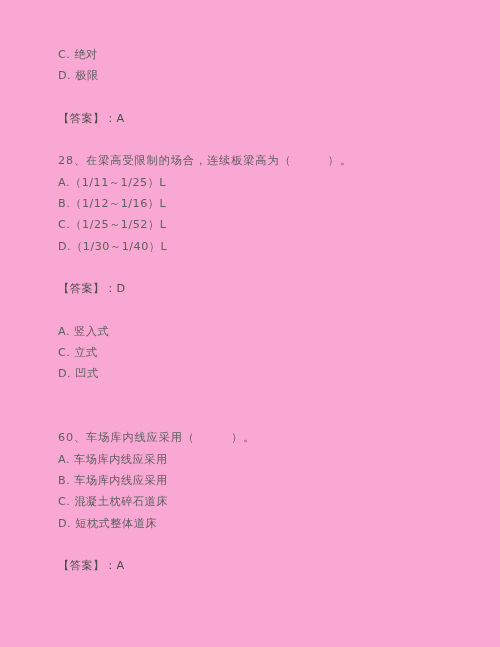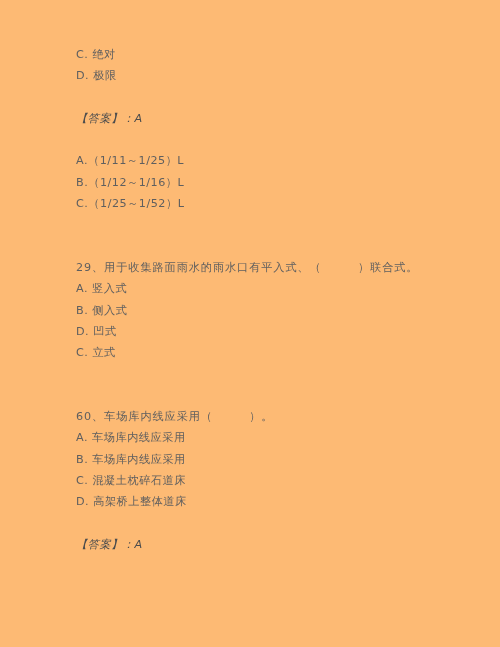--- a/index.html
+++ b/index.html
@@ -11,23 +11,23 @@
   body {
     width: 500px;
     height: 647px;
     overflow: hidden;
     font-family: "DejaVu Sans", "Liberation Sans", sans-serif;
   }
   .page {
     position: relative;
     width: 500px;
     height: 647px;
-    background: #fdba74;
+    background: #f9a8d4;
     box-sizing: border-box;
-    padding: 44px 60px 0 76px;
+    padding: 44px 60px 0 58px;
   }
   .doc-body {
     color: #5f5f5f;
     font-size: 11.2px;
     line-height: 21.3px;
     letter-spacing: 0.35px;
     -webkit-font-smoothing: antialiased;
   }
   .q-block {
     margin: 0;
@@ -41,21 +41,20 @@
   }
   .stem {
     letter-spacing: 0.9px;
   }
   .option {
     letter-spacing: 0.5px;
   }
   .answer {
     letter-spacing: 0.5px;
     color: #4d4d4d;
-    font-style: italic;
   }
   .spacer {
     height: 21.3px;
   }
 </style>
 </head>
 <body>
 
 <div class="page">
   <div class="doc-body">
@@ -63,45 +62,46 @@
     <div class="q-block">
       <div class="line option">C. 绝对</div>
       <div class="line option">D. 极限</div>
       <div class="spacer"></div>
       <div class="line answer">【答案】：A</div>
     </div>
 
     <div class="spacer"></div>
 
     <div class="q-block">
+      <div class="line stem">28、在梁高受限制的场合，连续板梁高为（　　　）。</div>
       <div class="line option">A.（1/11～1/25）L</div>
       <div class="line option">B.（1/12～1/16）L</div>
       <div class="line option">C.（1/25～1/52）L</div>
+      <div class="line option">D.（1/30～1/40）L</div>
       <div class="spacer"></div>
+      <div class="line answer">【答案】：D</div>
     </div>
 
     <div class="spacer"></div>
 
     <div class="q-block">
-      <div class="line stem">29、用于收集路面雨水的雨水口有平入式、（　　　）联合式。</div>
       <div class="line option">A. 竖入式</div>
-      <div class="line option">B. 侧入式</div>
+      <div class="line option">C. 立式</div>
       <div class="line option">D. 凹式</div>
-      <div class="line option">C. 立式</div>
       <div class="spacer"></div>
     </div>
 
     <div class="spacer"></div>
 
     <div class="q-block">
       <div class="line stem">60、车场库内线应采用（　　　）。</div>
       <div class="line option">A. 车场库内线应采用</div>
       <div class="line option">B. 车场库内线应采用</div>
       <div class="line option">C. 混凝土枕碎石道床</div>
-      <div class="line option">D. 高架桥上整体道床</div>
+      <div class="line option">D. 短枕式整体道床</div>
       <div class="spacer"></div>
       <div class="line answer">【答案】：A</div>
     </div>
 
     <div class="spacer"></div>
 
   </div>
 </div>
 
 </body></html>

